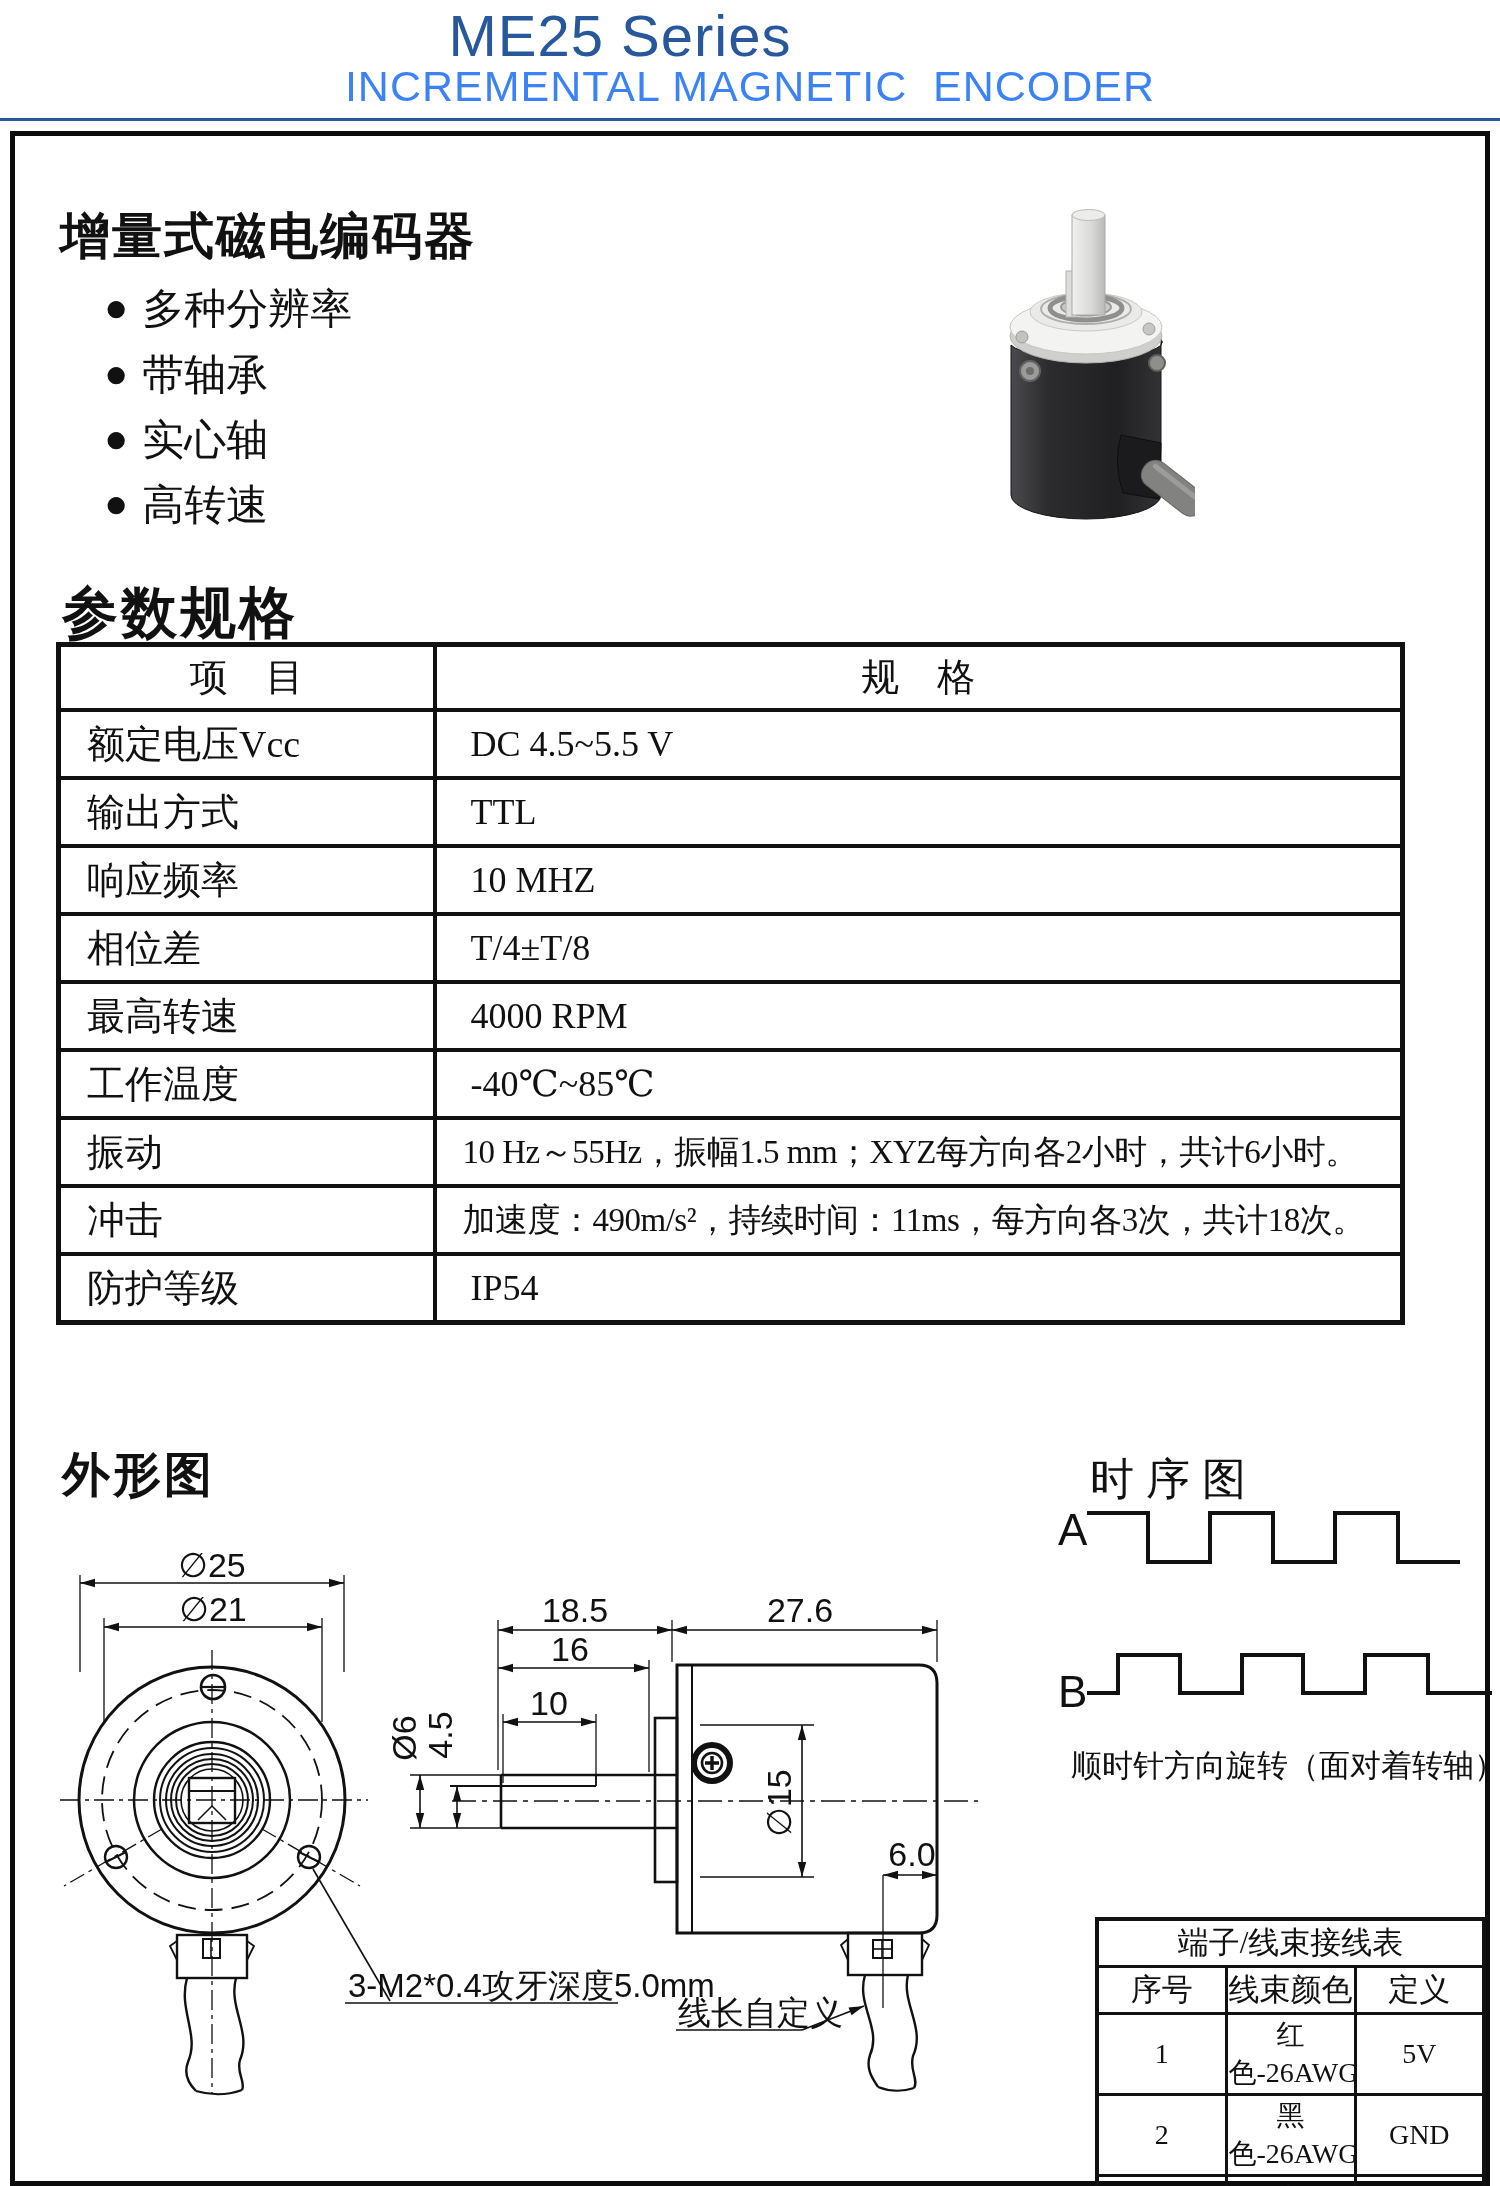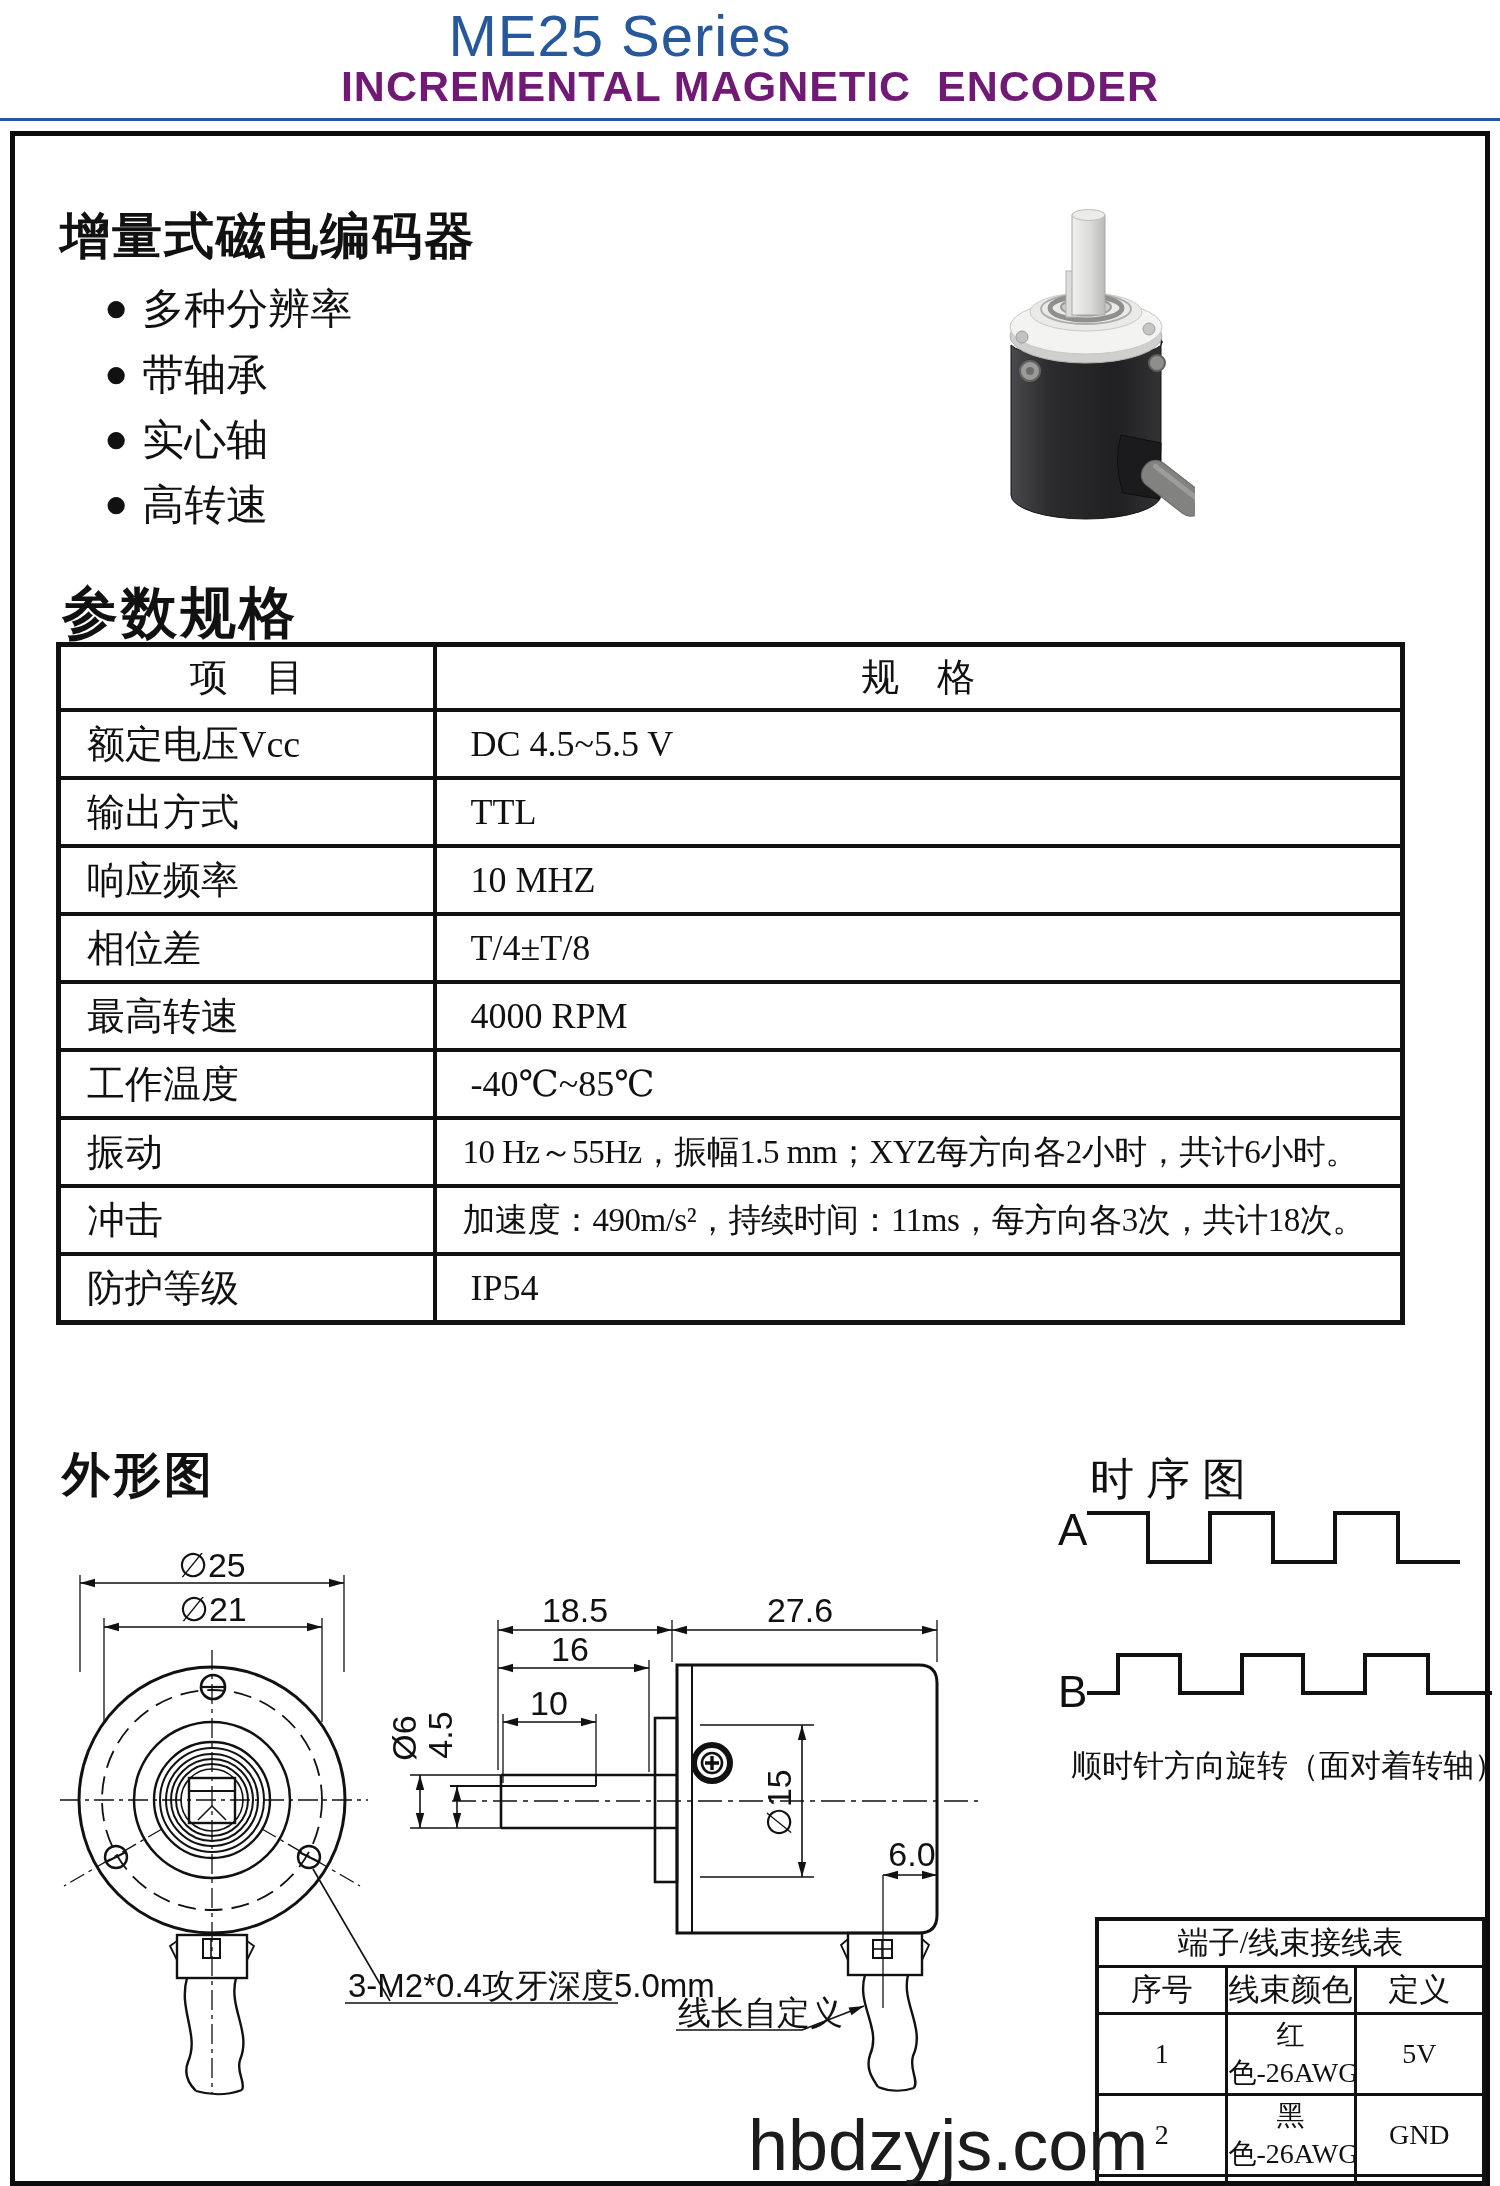--- a/index.html
+++ b/index.html
@@ -2,22 +2,22 @@
 <html><head>
 <meta charset="utf-8">
 <style>
   html,body{margin:0;padding:0;background:#ffffff;}
   .screen{position:relative;width:1500px;height:2186px;background:#fff;overflow:hidden;
           font-family:"Liberation Sans",sans-serif;color:#111;}
   .abs{position:absolute;}
   
   .doc-title{top:2px;left:0;width:1240px;text-align:center;font-size:58px;font-weight:500;
              color:#27589b;letter-spacing:1px;}
-  .doc-subtitle{top:62px;left:0;width:1500px;text-align:center;font-size:43px;font-weight:700;
-                color:#701a75;letter-spacing:1px;white-space:pre;}
+  .doc-subtitle{top:62px;left:0;width:1500px;text-align:center;font-size:43px;font-weight:400;
+                color:#3b82f6;letter-spacing:1px;white-space:pre;}
   .blue-rule{top:118px;left:0;width:1500px;height:3px;background:#27589b;}
   .page-box{top:131px;left:10px;width:1470px;height:2045px;border:5px solid #0c0c0c;}
   
   .intro-heading{top:203px;left:60px;font-size:50px;font-weight:bold;letter-spacing:2px;}
   .feature{left:104px;font-size:42px;font-weight:500;white-space:nowrap;}
   .feature .dot{font-size:40px;margin-right:14px;vertical-align:2px;}
   .f0{top:281px;} .f1{top:347px;} .f2{top:412px;} .f3{top:477px;}
   .specs-heading{top:576px;left:62px;font-size:56px;font-weight:600;letter-spacing:3px;}
   .outline-heading{top:1443px;left:62px;font-size:48px;font-weight:600;letter-spacing:3px;}
   
@@ -315,15 +315,14 @@
         </tr>
     <tr>
           <td>3</td>
           <td>白色-26AWG</td>
           <td>A</td>
         </tr>
 
   </tbody>
     </table>
 
-  <div class="abs watermark">hbdzyjs.com</div>
 
 </div>
 
 </body></html>

